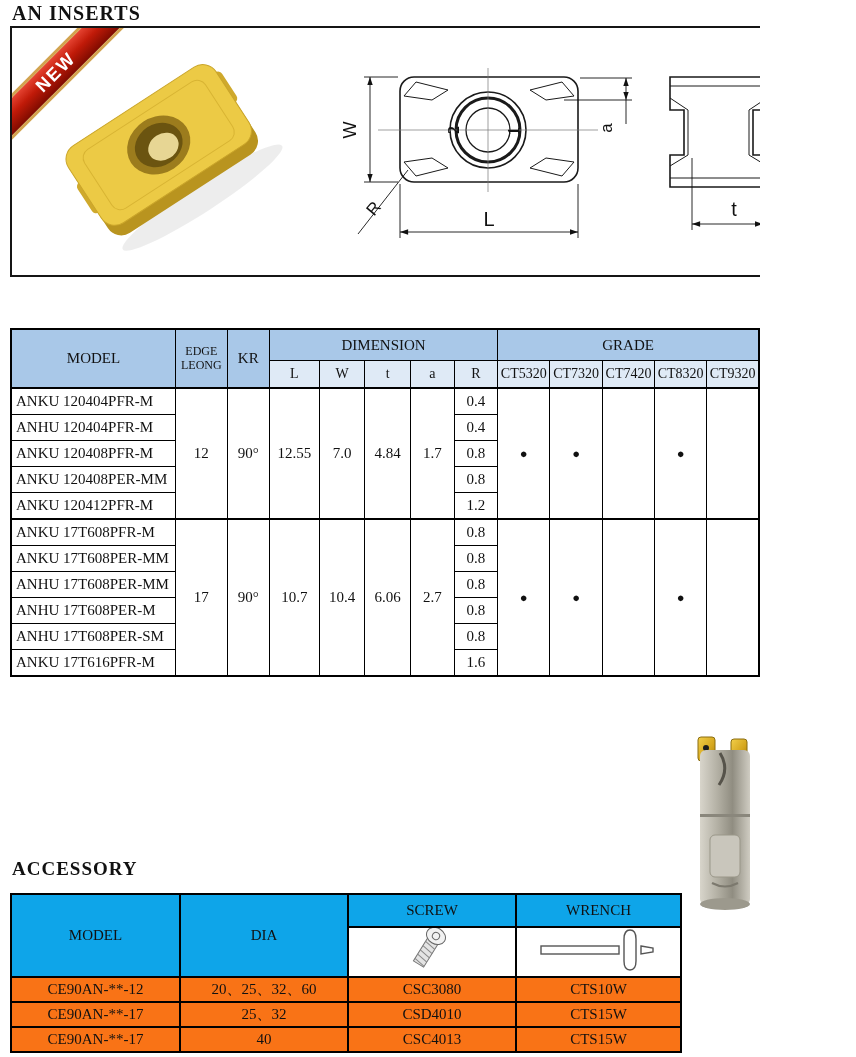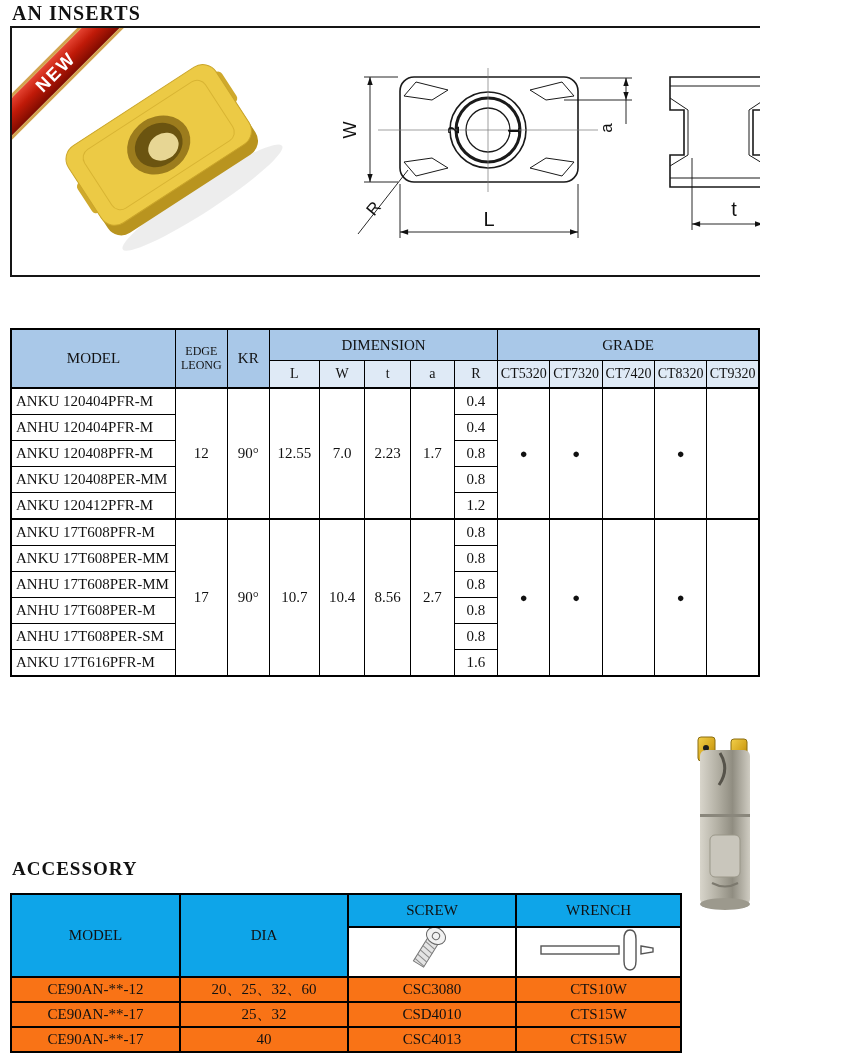--- a/index.html
+++ b/index.html
@@ -181,21 +181,21 @@
         <th class="lblue">CT9320</th>
       </tr>
     </thead>
     <tbody>
       <tr class="gstart">
         <td class="model">ANKU 120404PFR-M</td>
         <td rowspan="5">12</td>
         <td rowspan="5">90°</td>
         <td rowspan="5">12.55</td>
         <td rowspan="5">7.0</td>
-        <td rowspan="5">2.23</td>
+        <td rowspan="5">4.84</td>
         <td rowspan="5">1.7</td>
         <td>0.4</td>
         <td rowspan="5" class="dot">●</td>
         <td rowspan="5" class="dot">●</td>
         <td rowspan="5" class="dot"></td>
         <td rowspan="5" class="dot">●</td>
         <td rowspan="5" class="dot"></td>
       </tr>
       <tr>
         <td class="model">ANHU 120404PFR-M</td>
@@ -213,21 +213,21 @@
         <td class="model">ANKU 120412PFR-M</td>
         <td>1.2</td>
       </tr>
 
       <tr class="gstart">
         <td class="model">ANKU 17T608PFR-M</td>
         <td rowspan="6">17</td>
         <td rowspan="6">90°</td>
         <td rowspan="6">10.7</td>
         <td rowspan="6">10.4</td>
-        <td rowspan="6">8.56</td>
+        <td rowspan="6">6.06</td>
         <td rowspan="6">2.7</td>
         <td>0.8</td>
         <td rowspan="6" class="dot">●</td>
         <td rowspan="6" class="dot">●</td>
         <td rowspan="6" class="dot"></td>
         <td rowspan="6" class="dot">●</td>
         <td rowspan="6" class="dot"></td>
       </tr>
       <tr>
         <td class="model">ANKU 17T608PER-MM</td>

